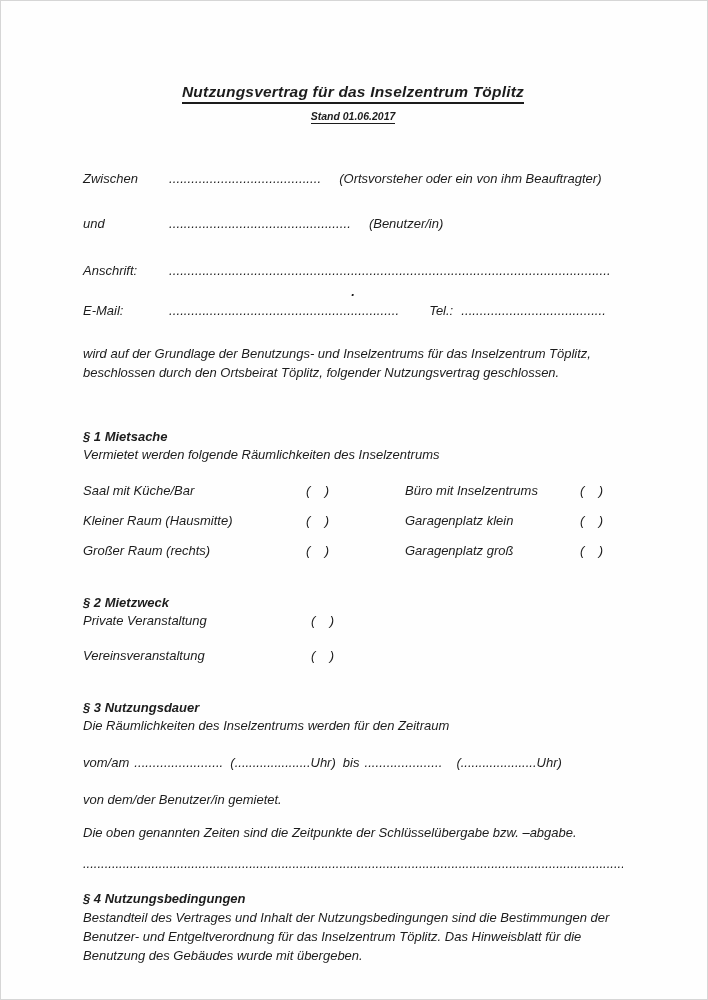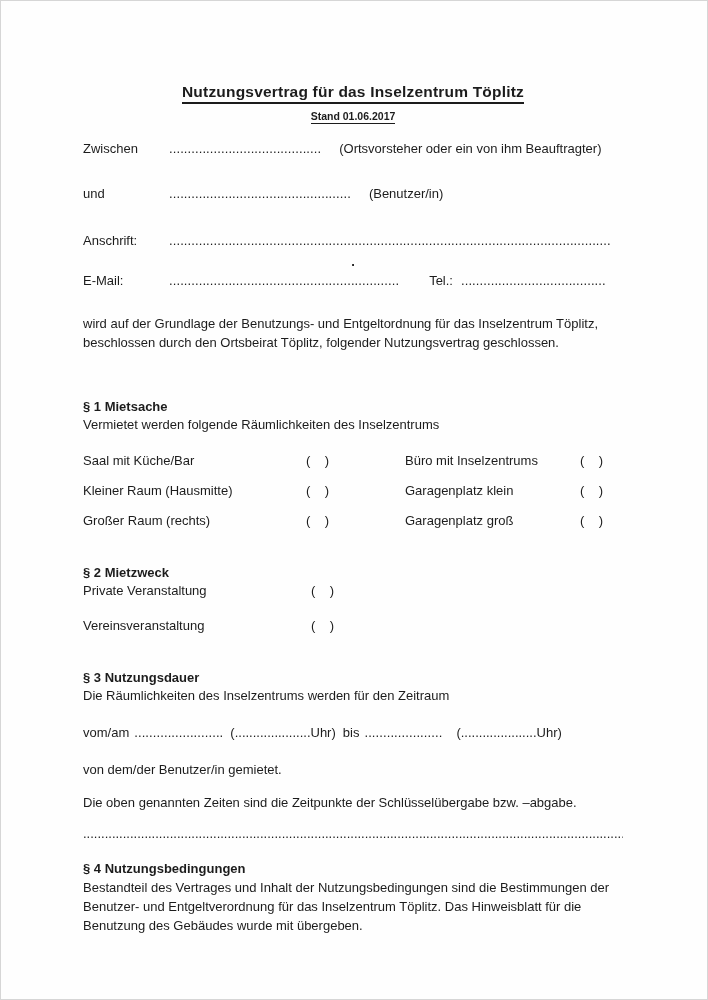--- a/index.html
+++ b/index.html
@@ -9,33 +9,33 @@
     height: 1000px;
     margin: 0 auto;
     background: #fefefe;
     border: 1px solid #d6d6d6;
     box-sizing: border-box;
     font-family: "Liberation Sans", sans-serif;
     font-size: 13px;
     color: #1c1c1c;
     overflow: hidden;
   }
-  .content { padding: 82px 84px 0 82px; }
+  .content { padding: 82px 84px 0 82px; font-style: italic; }
 
   
   .title-wrap { text-align: center; margin: 0 0 4px 0; }
   .doc-title {
     display: inline-block;
     font-size: 15.5px;
     font-weight: 700;
     border-bottom: 2px solid #1c1c1c;
     padding-bottom: 1px;
     letter-spacing: 0.2px;
   }
-  .subtitle-wrap { text-align: center; margin: 0 0 16px 0; }
+  .subtitle-wrap { text-align: center; margin: 0 0 46px 0; }
   .doc-subtitle {
     display: inline-block;
     font-size: 10.5px;
     font-weight: 700;
     border-bottom: 1.5px solid #1c1c1c;
     padding-bottom: 1px;
   }
 
   
   .row { display: flex; align-items: flex-end; line-height: 18px; }
@@ -118,21 +118,21 @@
 
     <div class="stray-dot-line">.</div>
 
     <div class="row">
       <span class="lbl">E-Mail:</span>
       <span class="dots">..............................................................</span>
       <span class="tel-lbl">Tel.:</span>
       <span class="dots tel-dots">.......................................</span>
     </div>
 
-    <div class="preamble">wird auf der Grundlage der Benutzungs- und Entgeltordnung für das Inselzentrum Töplitz, beschlossen durch den Ortsbeirat Töplitz, folgender Nutzungsvertrag geschlossen.</div>
+    <div class="preamble">wird auf der Grundlage der Benutzungs- und Inselzentrums für das Inselzentrum Töplitz, beschlossen durch den Ortsbeirat Töplitz, folgender Nutzungsvertrag geschlossen.</div>
 
     <div class="sec-heading s1-heading">§ 1 Mietsache</div>
     <div class="sec-intro">Vermietet werden folgende Räumlichkeiten des Inselzentrums</div>
 
     <div class="s1-grid">
       <span>Saal mit Küche/Bar</span>
       <span class="checkbox">(&nbsp;&nbsp;&nbsp;&nbsp;)</span>
       <span>Büro mit Inselzentrums</span>
       <span class="checkbox">(&nbsp;&nbsp;&nbsp;&nbsp;)</span>
 

